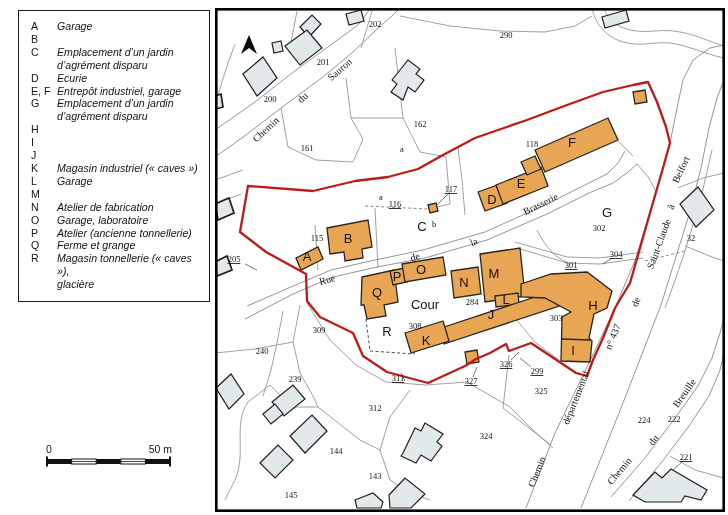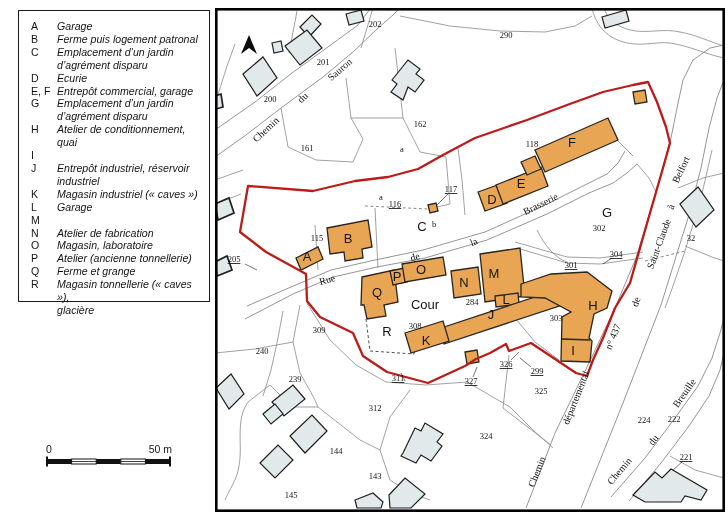--- a/index.html
+++ b/index.html
@@ -23,70 +23,66 @@
 
 <div class="page">
 
   <div class="legend">
     <div class="lrow">
         <span class="lkey">A</span>
         <span class="ltext">Garage</span>
       </div>
     <div class="lrow">
         <span class="lkey">B</span>
-        <span class="ltext">Ferme puis logement patronal</span>
       </div>
     <div class="lrow">
         <span class="lkey">C</span>
         <span class="ltext">Emplacement d’un jardin
 d’agrément disparu</span>
       </div>
     <div class="lrow">
         <span class="lkey">D</span>
         <span class="ltext">Ecurie</span>
       </div>
     <div class="lrow">
         <span class="lkey">E, F</span>
-        <span class="ltext">Entrepôt commercial, garage</span>
+        <span class="ltext">Entrepôt industriel, garage</span>
       </div>
     <div class="lrow">
         <span class="lkey">G</span>
         <span class="ltext">Emplacement d’un jardin
 d’agrément disparu</span>
       </div>
     <div class="lrow">
         <span class="lkey">H</span>
-        <span class="ltext">Atelier de conditionnement, quai</span>
       </div>
     <div class="lrow">
         <span class="lkey">I</span>
       </div>
     <div class="lrow">
         <span class="lkey">J</span>
-        <span class="ltext">Entrepôt industriel, réservoir
-industriel</span>
       </div>
     <div class="lrow">
         <span class="lkey">K</span>
         <span class="ltext">Magasin industriel (« caves »)</span>
       </div>
     <div class="lrow">
         <span class="lkey">L</span>
         <span class="ltext">Garage</span>
       </div>
     <div class="lrow">
         <span class="lkey">M</span>
       </div>
     <div class="lrow">
         <span class="lkey">N</span>
         <span class="ltext">Atelier de fabrication</span>
       </div>
     <div class="lrow">
         <span class="lkey">O</span>
-        <span class="ltext">Magasin, laboratoire</span>
+        <span class="ltext">Garage, laboratoire</span>
       </div>
     <div class="lrow">
         <span class="lkey">P</span>
         <span class="ltext">Atelier (ancienne tonnellerie)</span>
       </div>
     <div class="lrow">
         <span class="lkey">Q</span>
         <span class="ltext">Ferme et grange</span>
       </div>
     <div class="lrow">

